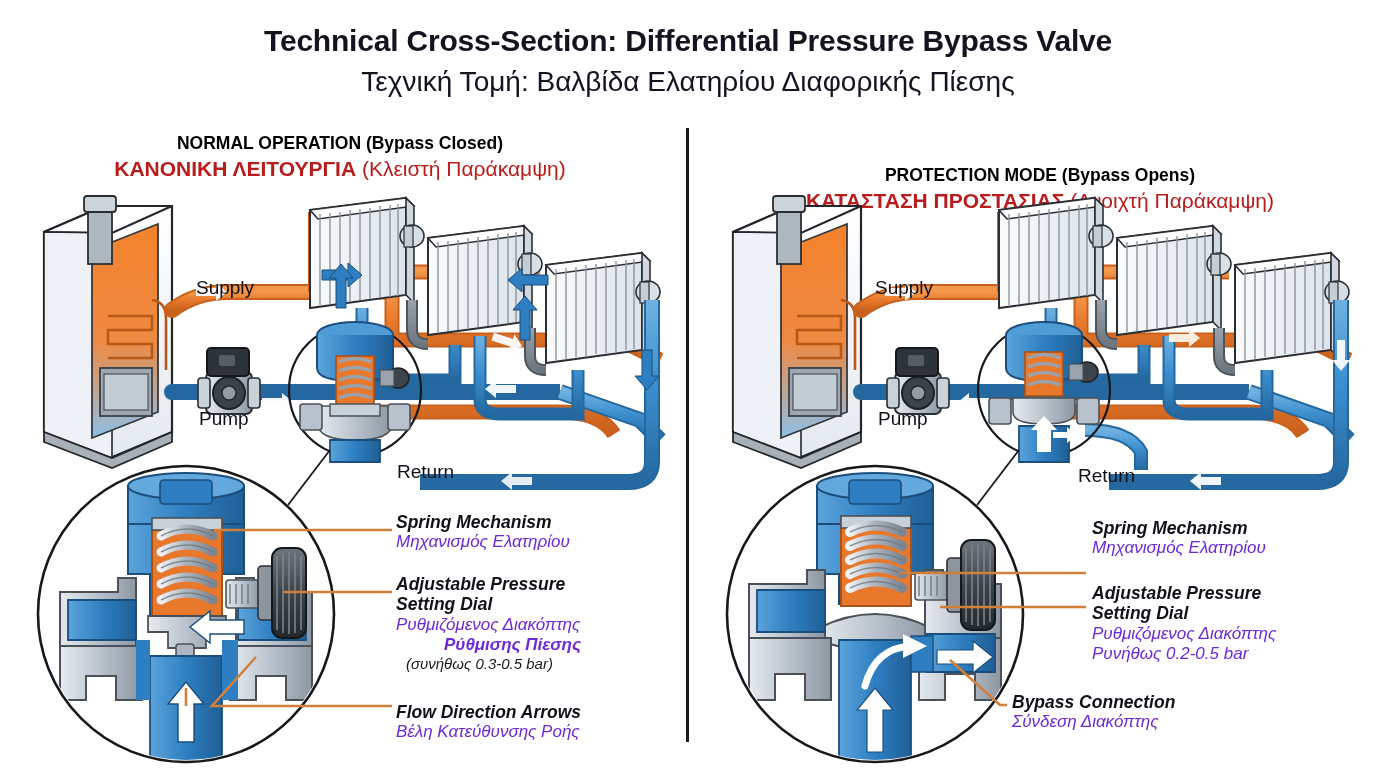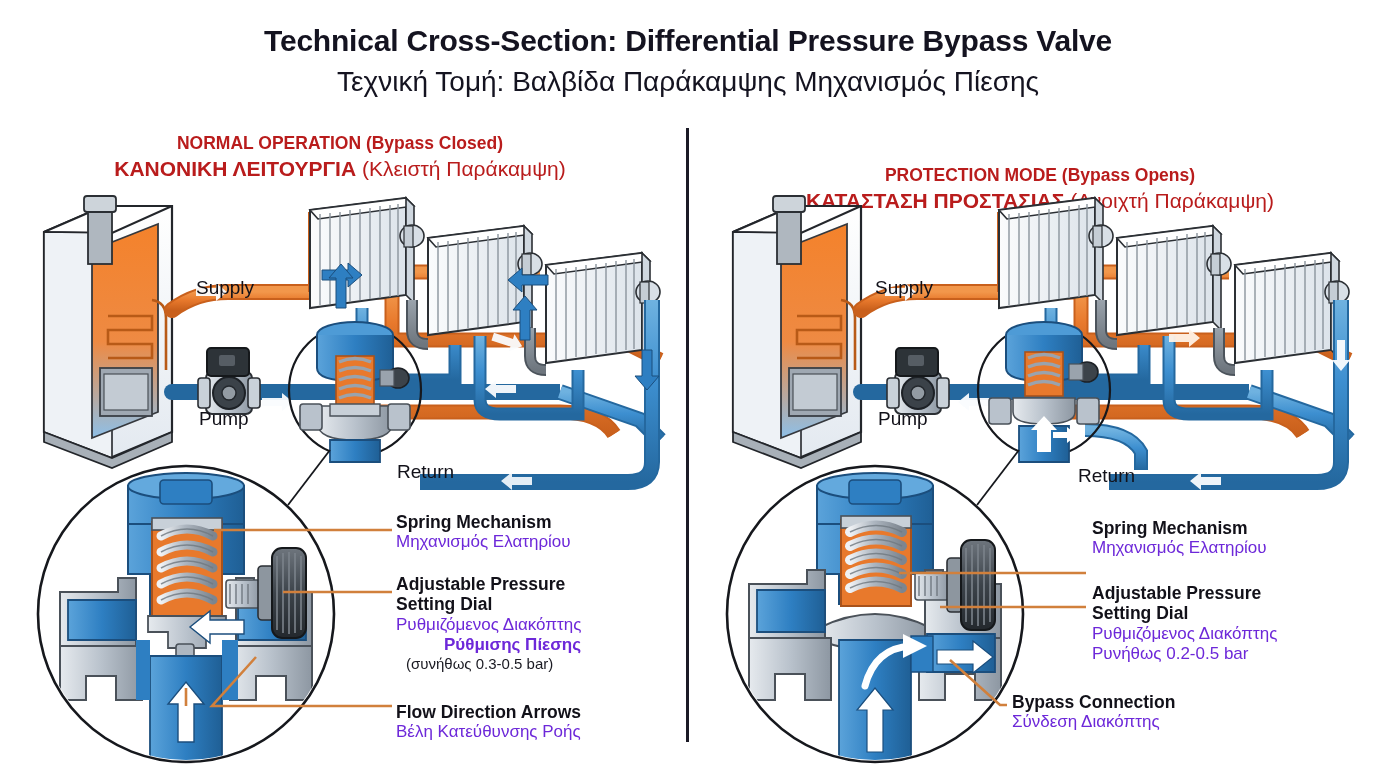--- a/index.html
+++ b/index.html
@@ -4,43 +4,43 @@
 <style>
   html,body{margin:0;padding:0;background:#ffffff;}
   body{width:1376px;height:768px;overflow:hidden;font-family:"Liberation Sans",sans-serif;color:#111018;}
   #stage{position:relative;width:1376px;height:705px;}
 
   .ttl{position:absolute;left:0;width:1376px;text-align:center;font-weight:bold;color:#141320;}
   #title-en{top:24px;font-size:30px;letter-spacing:-0.2px;}
   #title-el{top:66px;font-size:28px;font-weight:normal;}
 
   .panel-head{position:absolute;text-align:center;line-height:1.3;}
-  .ph-en{font-size:17.5px;font-weight:bold;color:#b91c1c;}
+  .ph-en{font-size:17.5px;font-weight:bold;color:#000000;}
   .ph-el{font-size:21px;color:#b91c1c;}
   .ph-el b{font-weight:bold;}
 
   #divider{position:absolute;left:686px;top:128px;width:2.5px;height:614px;background:#1b1a26;}
 
   .cap{position:absolute;font-size:19px;color:#121119;font-weight:normal;}
 
-  .callout{position:absolute;width:260px;}
+  .callout{position:absolute;width:260px;font-style:italic;}
   .callout .en{font-size:17.5px;font-weight:bold;color:#121119;line-height:1.16;}
   .callout .el{font-size:17px;color:#6d28d9;line-height:1.2;}
   .callout .el b{font-weight:bold;margin-left:48px;}
   .callout .sub{font-size:15px;color:#1a1a22;line-height:1.2;padding-left:10px;}
 
   svg.art{position:absolute;left:0;top:0;width:1376px;height:768px;pointer-events:none;}
 </style>
 </head>
 <body>
 
 <div id="stage">
 
   <div class="ttl" id="title-en">Technical Cross-Section: Differential Pressure Bypass Valve</div>
-  <div class="ttl" id="title-el">Τεχνική Τομή: Βαλβίδα Παράκαμψης Μηχανισμός Πίεσης</div>
+  <div class="ttl" id="title-el">Τεχνική Τομή: Βαλβίδα Ελατηρίου Διαφορικής Πίεσης</div>
 
   <div id="divider"></div>
 
   <div class="panel-head" style="left:40px;top:132px;width:600px;">
     <div class="ph-en">NORMAL OPERATION (Bypass Closed)</div>
     <div class="ph-el"><b>ΚΑΝΟΝΙΚΗ ΛΕΙΤΟΥΡΓΙΑ</b><span> (Κλειστή Παράκαμψη)</span></div>
   </div>
 
   <div class="panel-head" style="left:740px;top:132px;width:600px;margin-top:32px;">
     <div class="ph-en">PROTECTION MODE (Bypass Opens)</div>

